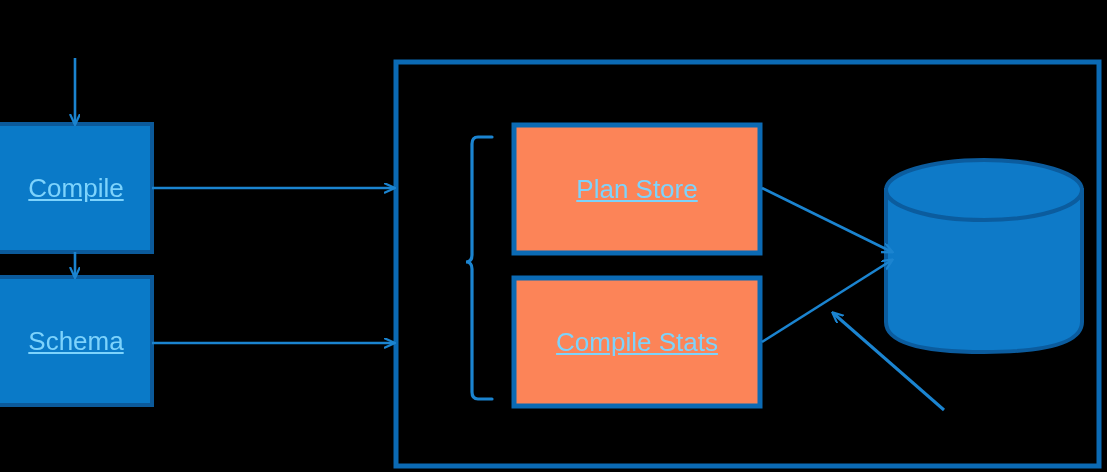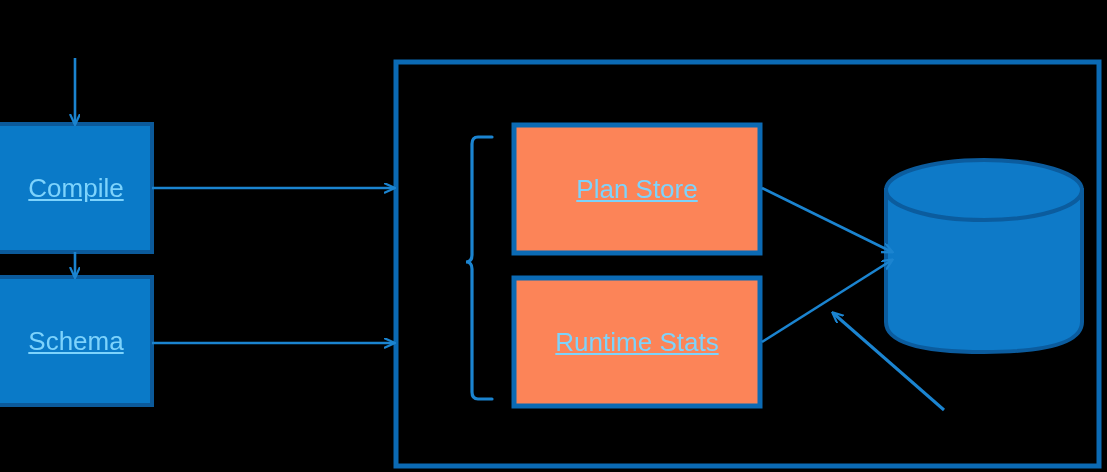--- a/index.html
+++ b/index.html
@@ -83,16 +83,16 @@
 
     <line x1="944" y1="410" x2="833" y2="313" stroke="#1B84D0" stroke-width="3" marker-end="url(#arrowThin)"></line>
   </svg>
 
   <div class="node-label lbl-compile">Compile</div>
 
   <div class="node-label lbl-execute">Schema</div>
 
   <div class="node-label lbl-plan">Plan Store</div>
 
-  <div class="node-label lbl-runtime">Runtime Stats</div>
+  <div class="node-label lbl-runtime">Compile Stats</div>
 
 
 </div>
 
 </body></html>

